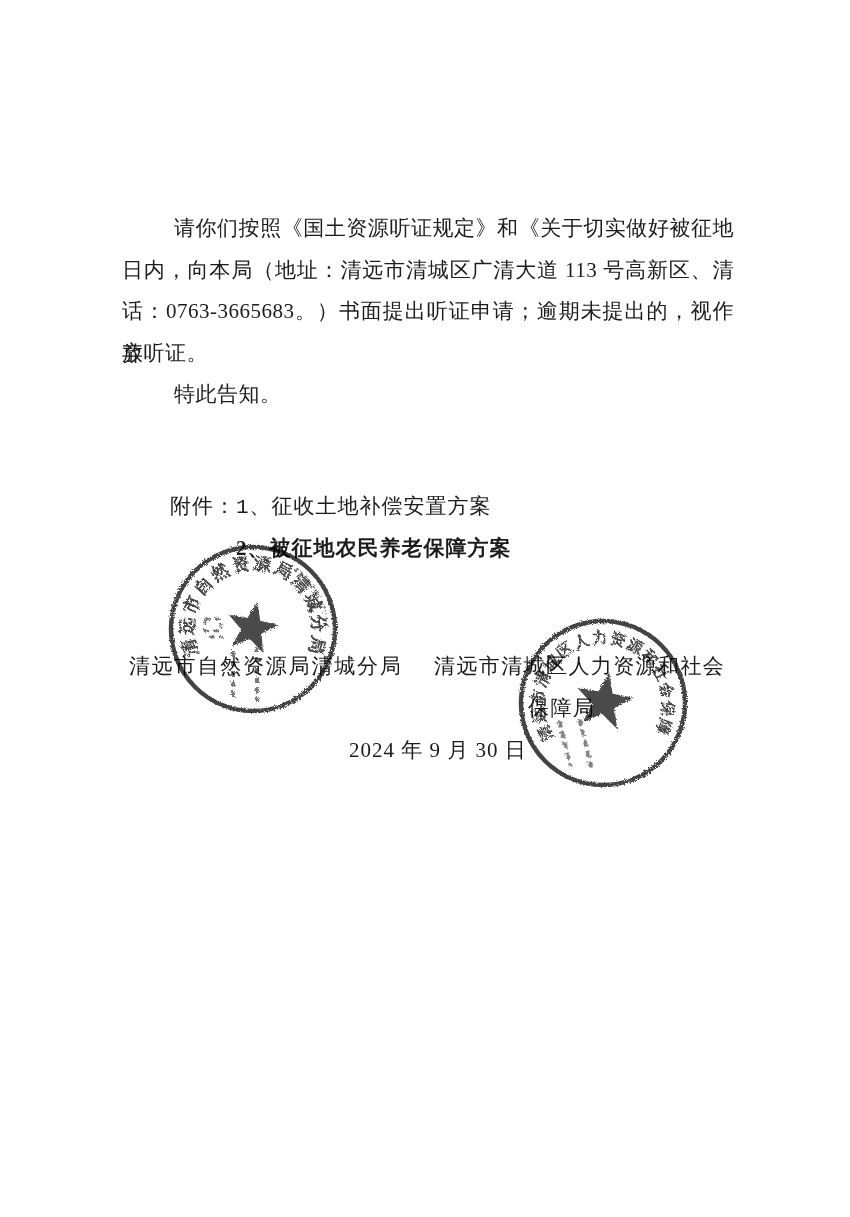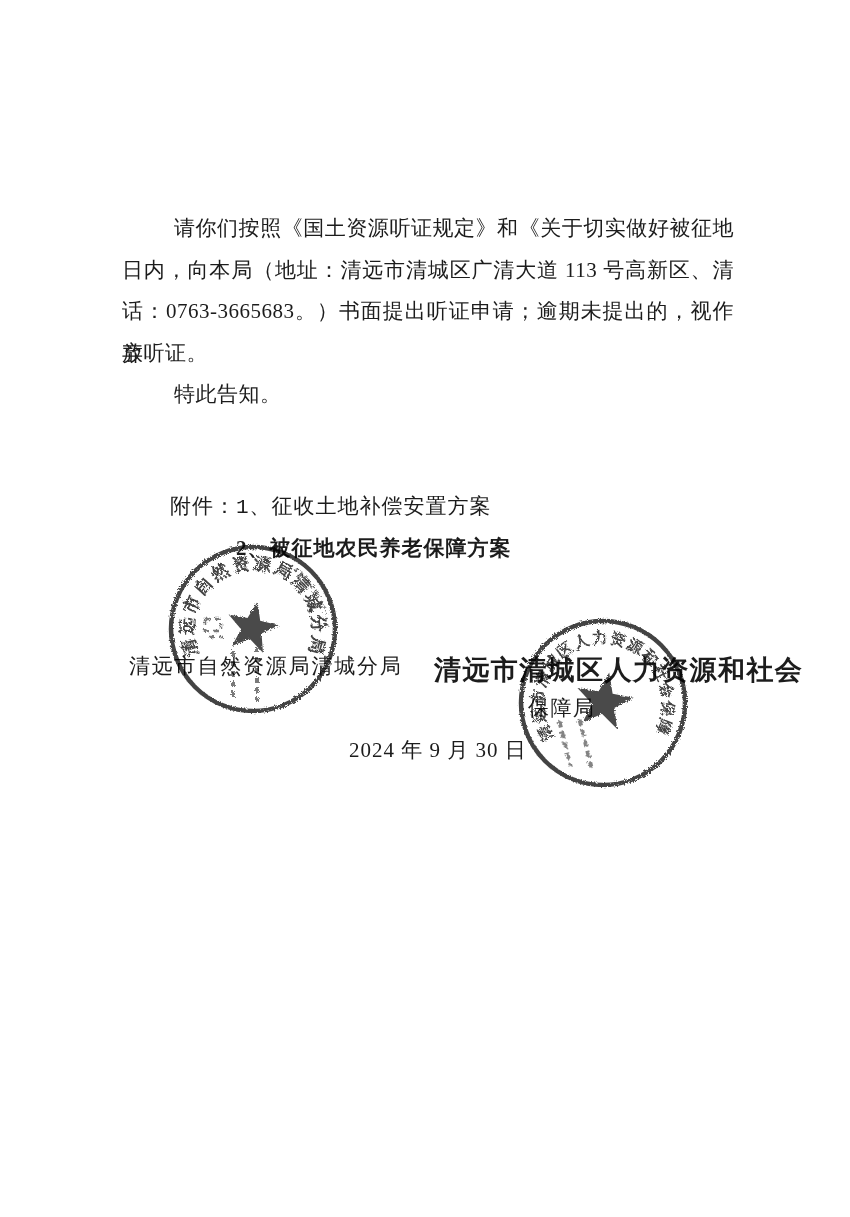--- a/index.html
+++ b/index.html
@@ -18,21 +18,21 @@
     margin-top:29px;
   }
   .bline{height:41.5px;overflow:visible;}
   .just{text-align:justify;text-align-last:justify;}
   .ind{text-indent:52px;}
   
   .att1{left:170px;top:492px;font-size:21px;letter-spacing:1px;font-family:Liberation Mono, monospace;}
   .att2{left:236px;top:534px;font-size:21px;letter-spacing:1px;font-weight:bold;}
   
   .sig-left{left:129px;top:652px;font-size:21px;letter-spacing:1.8px;}
-  .sig-right-1{left:434px;top:652px;font-size:27px;letter-spacing:1.4px;font-weight:bold;}
+  .sig-right-1{left:434px;top:652px;font-size:21px;letter-spacing:1.4px;}
   .sig-right-2{left:528px;top:694px;font-size:21px;letter-spacing:1.4px;}
   .date-line{left:349px;top:736px;font-size:21px;letter-spacing:1px;}
   
   .seal{
     position:absolute;width:200px;height:200px;
     mix-blend-mode:multiply;opacity:0.85;pointer-events:none;
   }
   .seal-left{left:153px;top:529px;}
   .seal-right{left:503px;top:603px;}
   .seal text{font-family:"Liberation Serif","DejaVu Serif",serif;font-weight:bold;}

